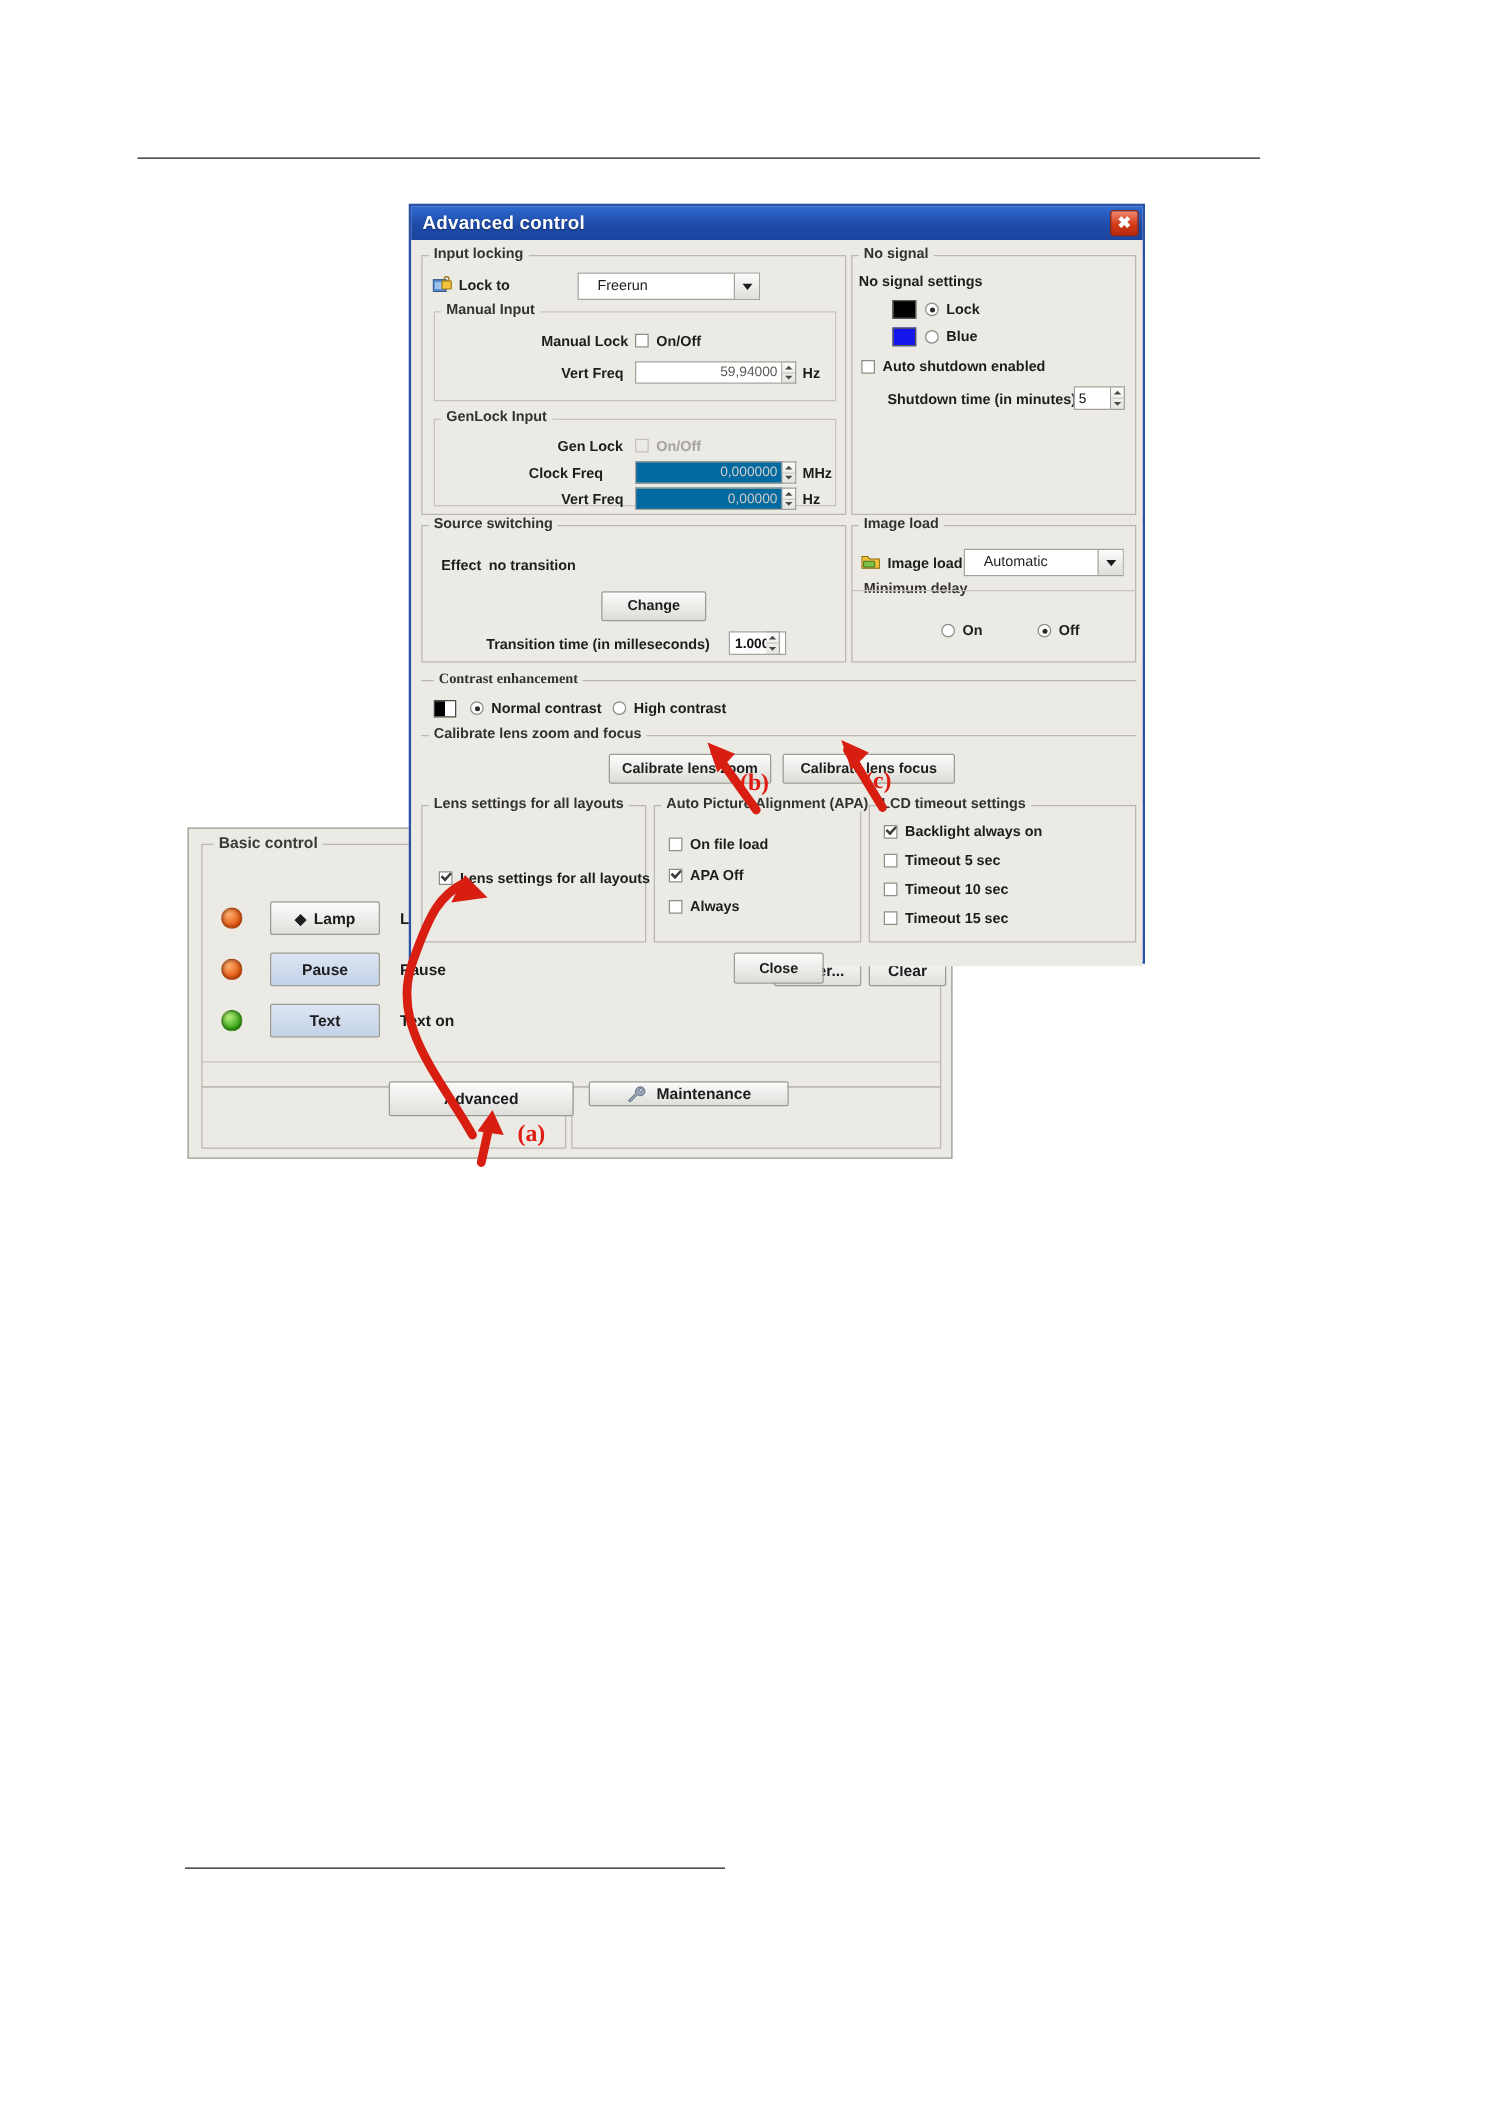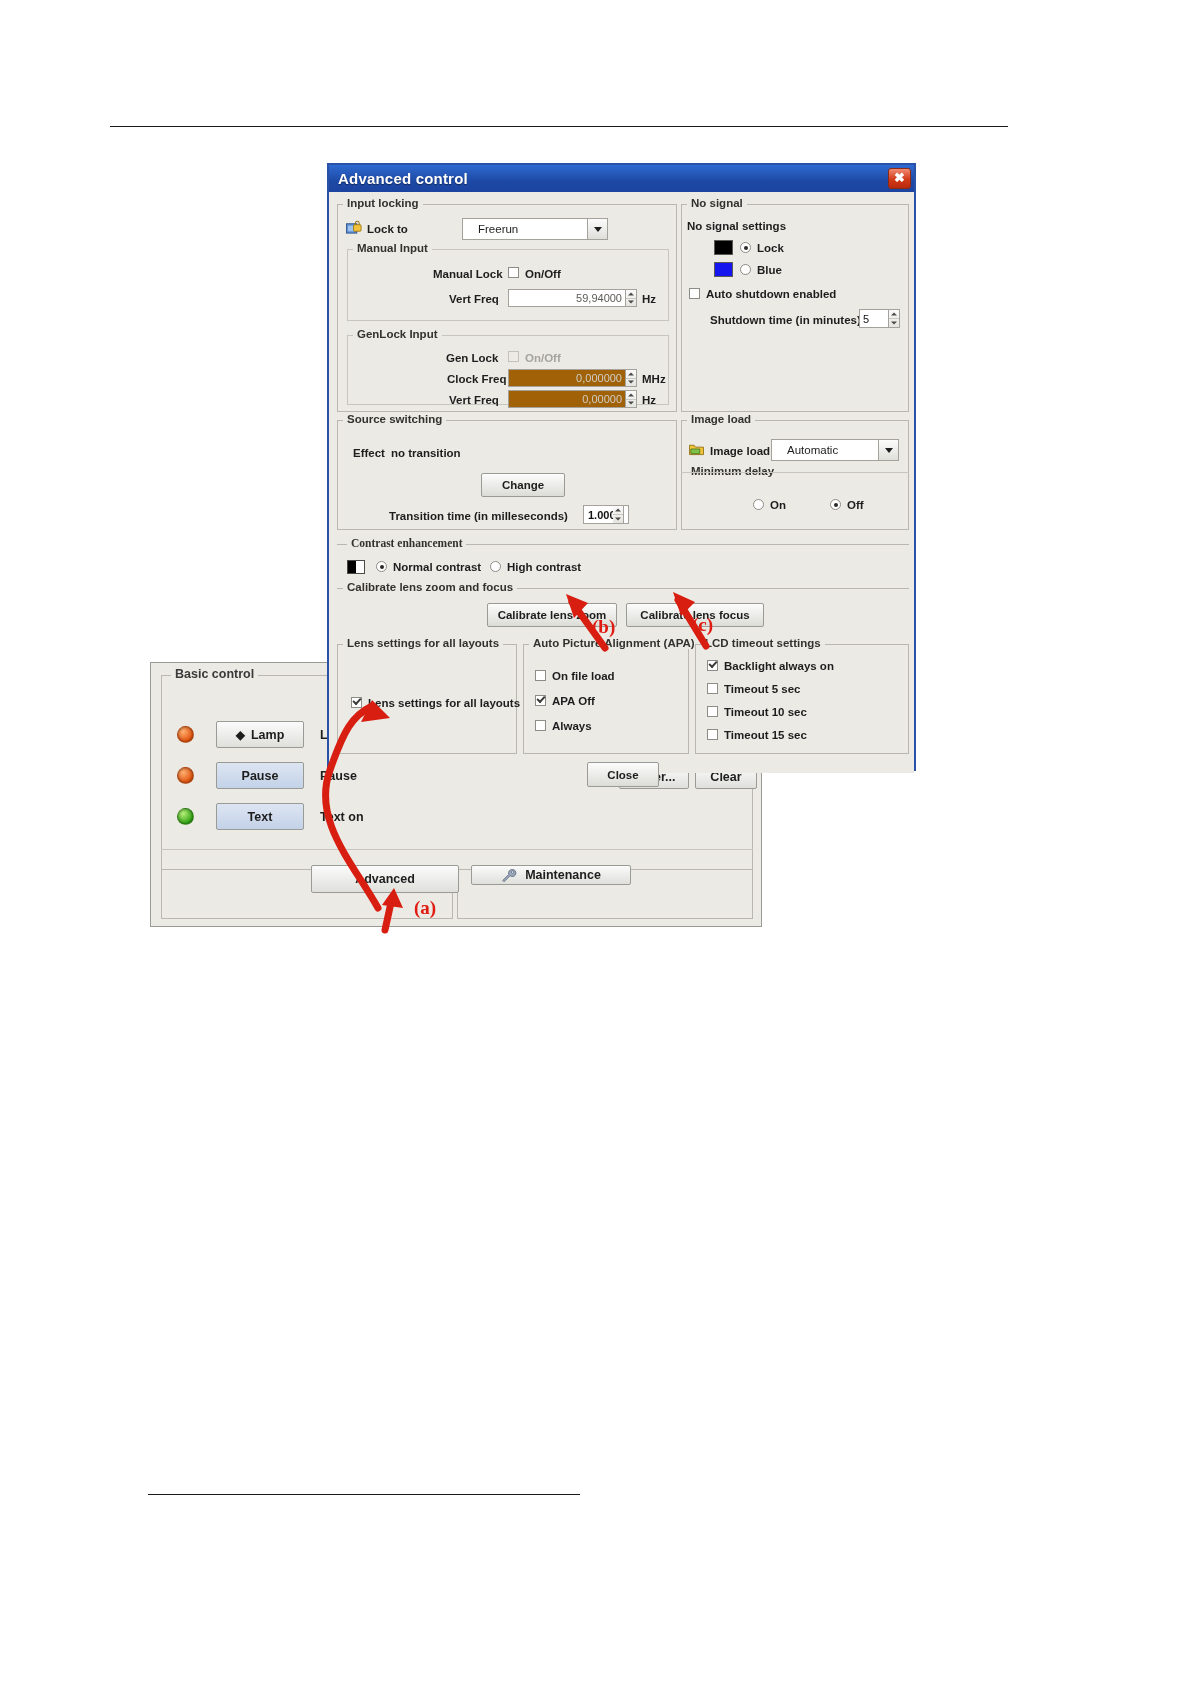--- a/index.html
+++ b/index.html
@@ -106,21 +106,21 @@
     font-size:11.5px;font-weight:bold;color:#33322f;white-space:nowrap;
   }
   .lbl{position:absolute;font-size:11.5px;font-weight:bold;color:#1d1d1d;white-space:nowrap;}
   .lbl.dim{color:#a6a49e;}
 
   .tf{
     position:absolute;background:#ffffff;border:1px solid #a4a29b;box-sizing:border-box;
     font-size:11px;color:#5d5b57;display:flex;align-items:center;justify-content:flex-end;
     padding-right:3px;
   }
-  .tf.disabled{background:#a16207;color:#cfcdc6;}
+  .tf.disabled{background:#0369a1;color:#cfcdc6;}
   .spin{
     position:absolute;width:11px;border:1px solid #a4a29b;border-left:none;box-sizing:border-box;
     background:linear-gradient(#fafafa,#e4e4e0);
     display:flex;flex-direction:column;
   }
   .spin span{flex:1;display:block;border-bottom:1px solid #c9c7c0;position:relative;}
   .spin span:last-child{border-bottom:none;}
   .spin span::after{
     content:"";position:absolute;left:50%;top:50%;transform:translate(-50%,-50%);
     border-left:3px solid transparent;border-right:3px solid transparent;
@@ -292,21 +292,21 @@
       </div>
       <div class="lbl" style="left:313px;top:101px;">Hz</div>
 
       <div class="grp-sub" style="left:18px;top:143px;width:322px;height:70px;"></div>
       <div class="grp-t" style="left:24px;top:136px;">GenLock Input</div>
 
       <div class="lbl" style="left:117px;top:160px;">Gen Lock</div>
       <span class="cb dim" style="left:179px;top:159px;"></span>
       <div class="lbl dim" style="left:196px;top:160px;">On/Off</div>
 
-      <div class="lbl" style="left:94px;top:181px;margin-left:24px;">Clock Freq</div>
+      <div class="lbl" style="left:94px;top:181px;">Clock Freq</div>
       <div class="tf disabled" style="left:179px;top:177px;width:118px;height:18px;">0,000000</div>
       <div class="spin" style="left:297px;top:177px;height:18px;">
         <span></span>
           <span></span>
       </div>
       <div class="lbl" style="left:313px;top:181px;">MHz</div>
 
       <div class="lbl" style="left:120px;top:202px;">Vert Freq</div>
       <div class="tf disabled" style="left:179px;top:198px;width:118px;height:18px;">0,00000</div>
       <div class="spin" style="left:297px;top:198px;height:18px;">

